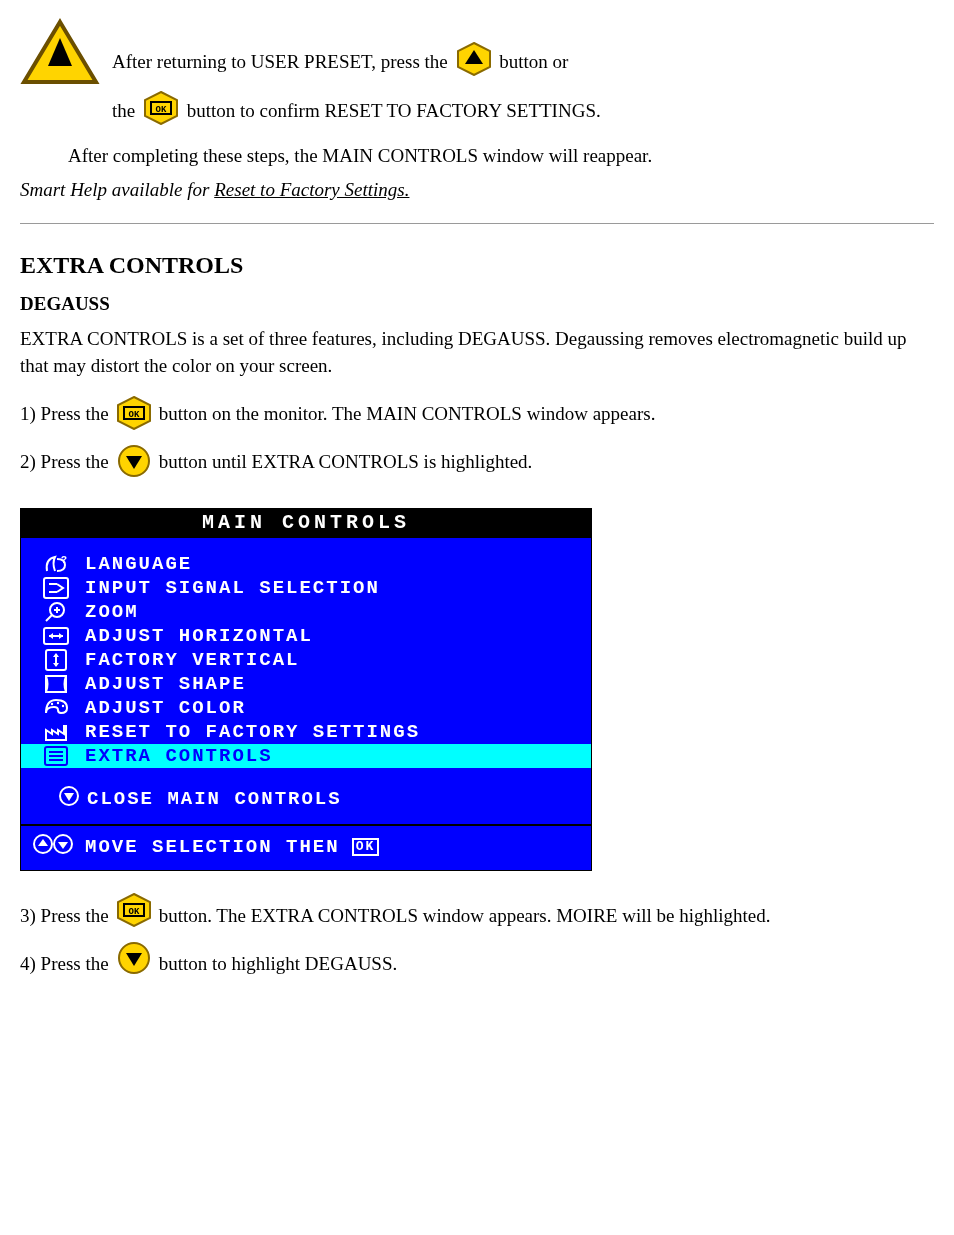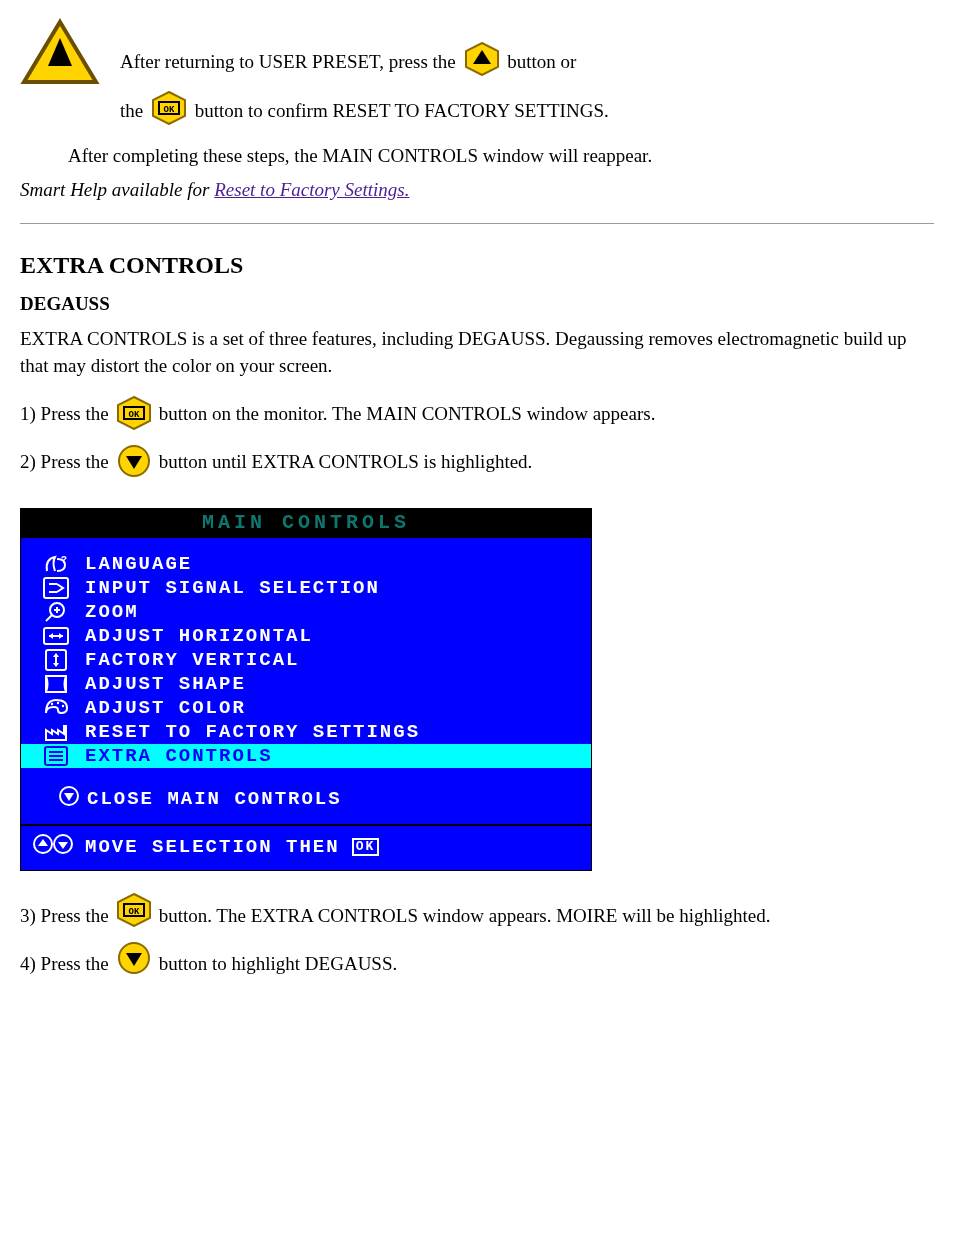--- a/index.html
+++ b/index.html
@@ -19,39 +19,39 @@
     gap: 8px;
   }
   .warning-text {
     font-size: 19px;
     line-height: 1.35;
     padding-top: 18px;
   }
   .step-line {
     font-size: 19px;
     line-height: 1.6;
-    margin: 6px 0 0 12px;
+    margin: 6px 0 0 4px;
   }
   .inline-icon {
     display: inline-block;
     vertical-align: middle;
     margin: 0 4px;
   }
   .after-text {
     margin-top: 10px;
     font-size: 19px;
     margin-left: 48px;
   }
   .link-note {
     font-style: italic;
     margin-top: 12px;
     font-size: 19px;
   }
   a.smart {
-    color: #4c1d95;
+    color: #000000;
     text-decoration: underline;
     font-style: italic;
   }
   hr.sep {
     border: none;
     border-top: 1px solid #9a9a9a;
     margin: 22px 0 28px 0;
   }
   h2.section {
     font-size: 24px;
@@ -83,21 +83,21 @@
     margin: 18px 0 0 0;
     background: #0000ff;
     font-family: "Courier New", monospace;
     font-weight: bold;
     color: #ffffff;
     border: 1px solid #000;
     letter-spacing: 1px;
   }
   .osd .titlebar {
     background: #000000;
-    color: #0f766e;
+    color: #ffffff;
     text-align: center;
     font-size: 20px;
     padding: 2px 0 4px 0;
     letter-spacing: 4px;
   }
   .osd .body {
     padding: 14px 8px 0 8px;
   }
   .osd .item {
     display: flex;

